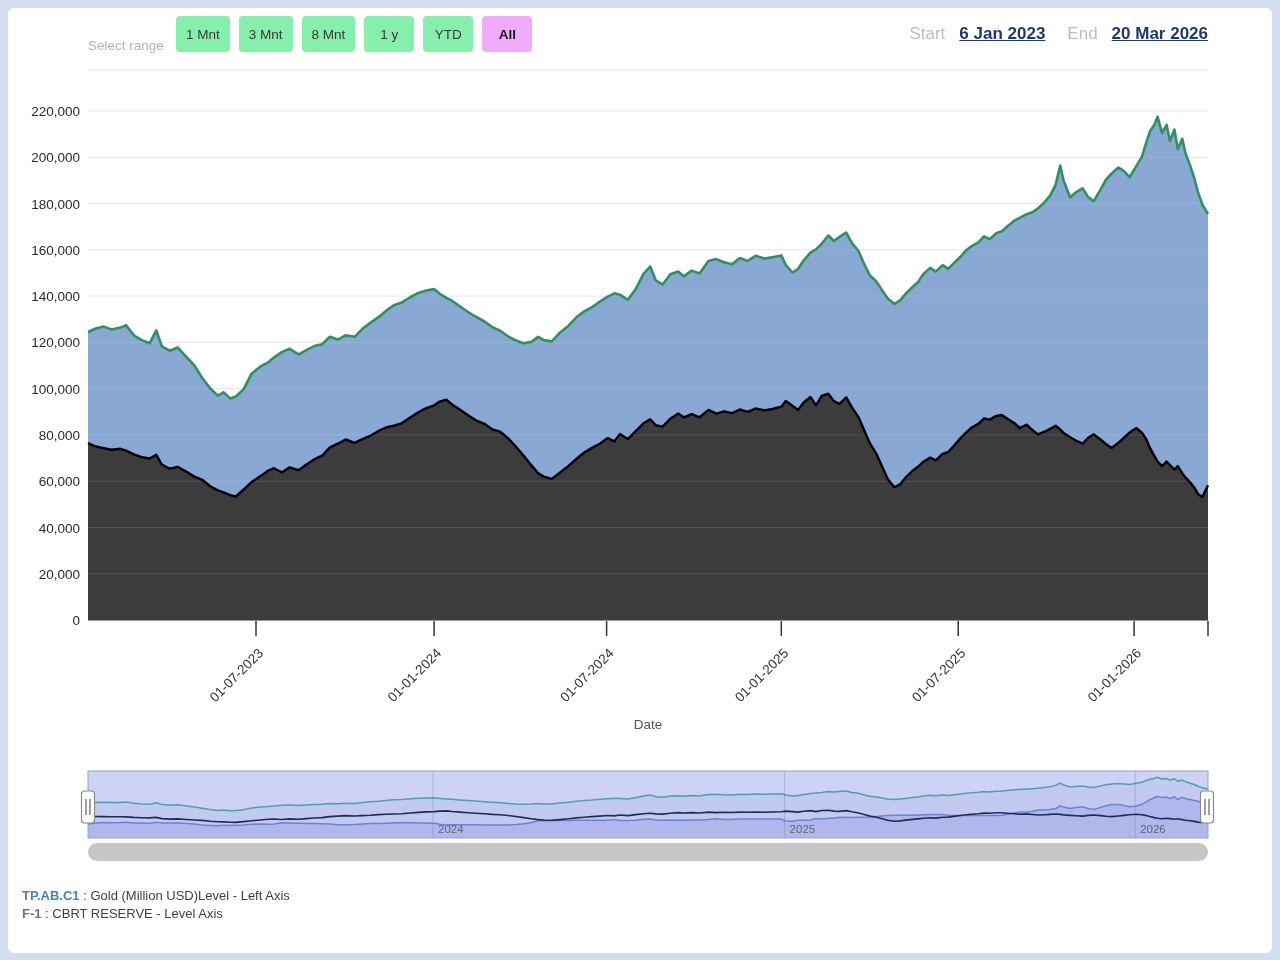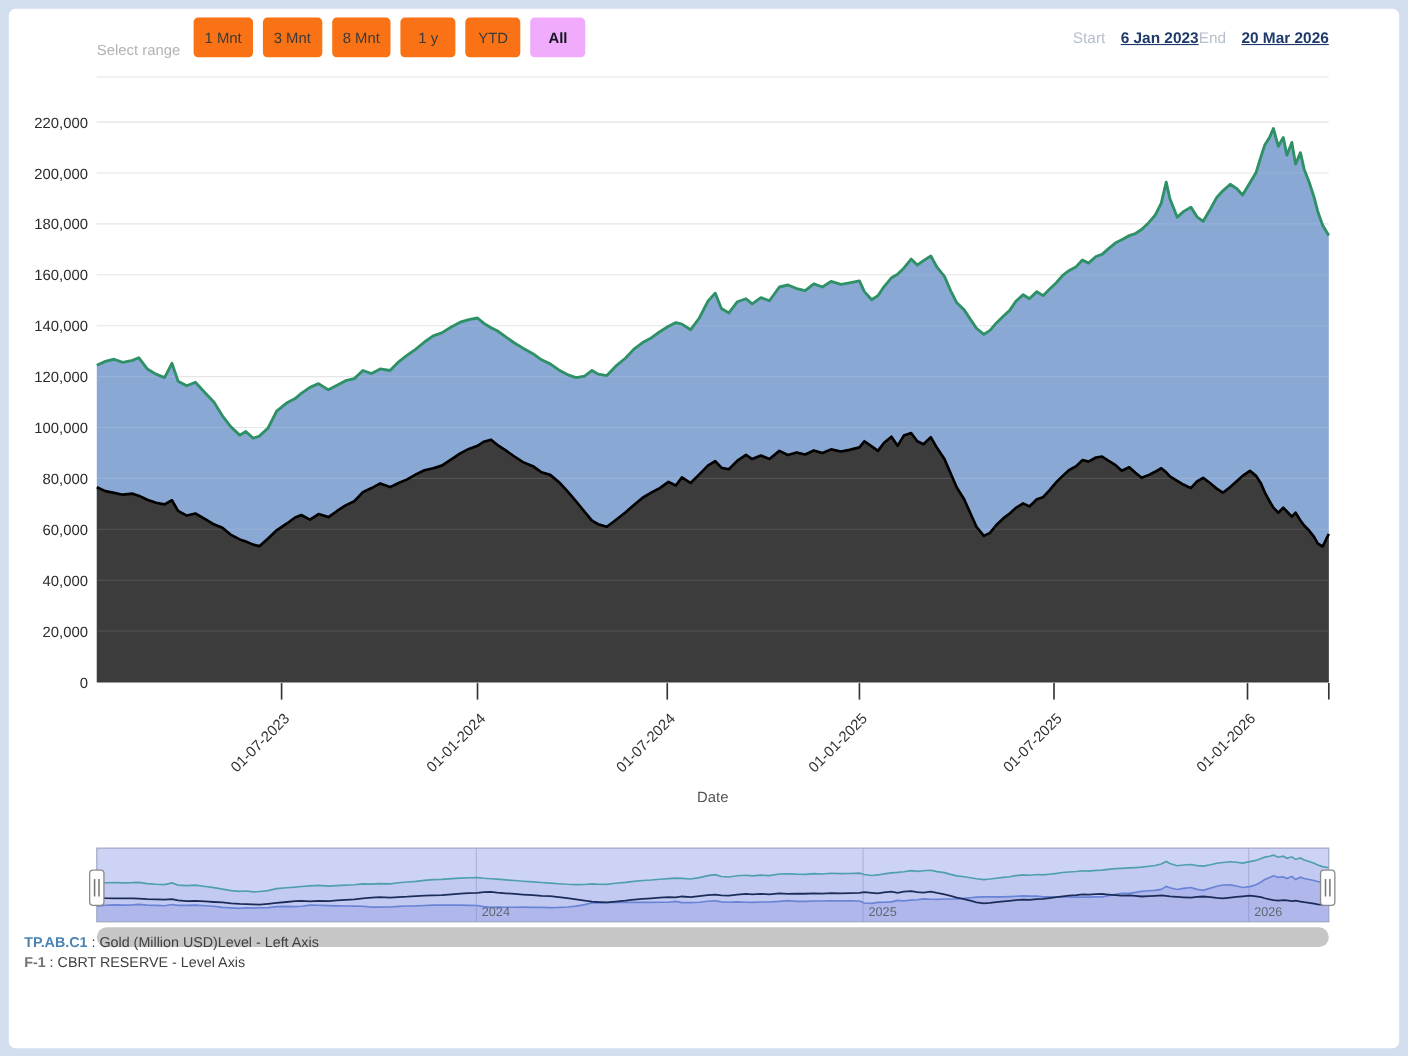--- a/index.html
+++ b/index.html
@@ -14,33 +14,33 @@
     background:#ffffff;border-radius:6px;
   }
   #chart-svg{position:absolute;left:0;top:0;}
   .toolbar-label{
     position:absolute;left:80px;top:20px;height:36px;line-height:36px;
     font-size:13.5px;color:#b3b3b3;
   }
   .range-buttons{position:absolute;left:168px;top:8px;display:flex;gap:9px;}
   .range-btn{
     height:36px;min-width:50px;padding:0 10px;border:none;border-radius:4px;
-    background:#f97316;color:#3a3a3a;font-size:13.5px;
+    background:#86efac;color:#3a3a3a;font-size:13.5px;
     font-family:"Liberation Sans", sans-serif;
     display:flex;align-items:center;justify-content:center;cursor:pointer;
   }
   .range-btn.selected{background:#f0abfc;font-weight:bold;color:#15151f;}
   .dates{
     position:absolute;top:8px;right:64px;height:36px;
-    display:flex;align-items:center;font-size:14px;
+    display:flex;align-items:center;font-size:17px;
   }
   .date-label{color:#b6bfcb;margin-right:14px;}
-  .date-label.end{}
+  .date-label.end{margin-left:22px;}
   .date-value{color:#1d3a6b;font-weight:bold;cursor:pointer;text-decoration:underline;}
-  .legend{position:absolute;left:14px;top:840px;font-size:13px;color:#3f3f3f;}
+  .legend{position:absolute;left:14px;top:879px;font-size:13px;color:#3f3f3f;}
   .legend-row{line-height:17.6px;white-space:pre;}
   .code{font-weight:bold;}
   .code.c1{color:#4a82b4;}
   .code.c2{color:#111111;}
   .code.c3{color:#737373;text-align:right;}
 </style>
 </head>
 <body>
 
 <div class="card">

